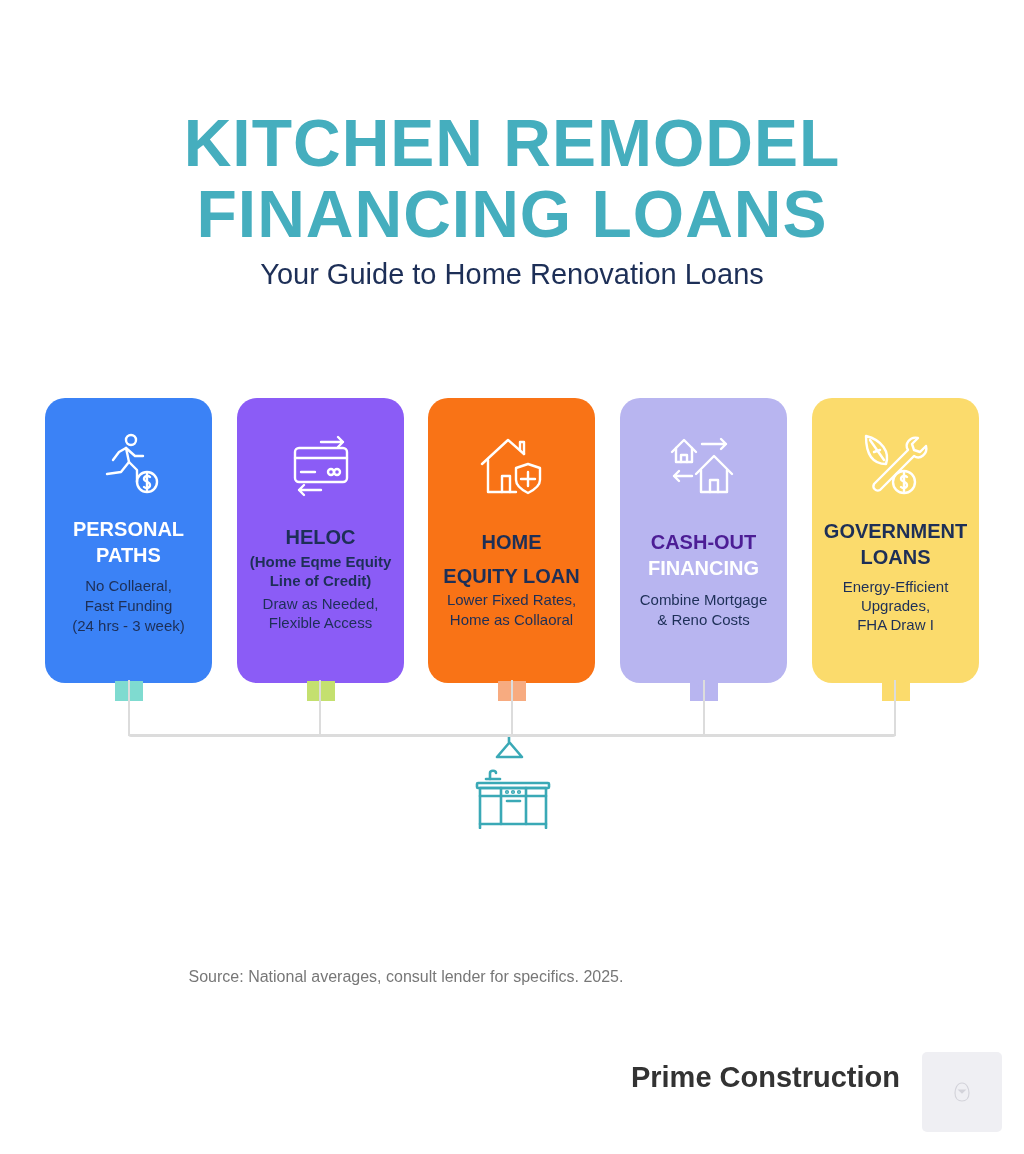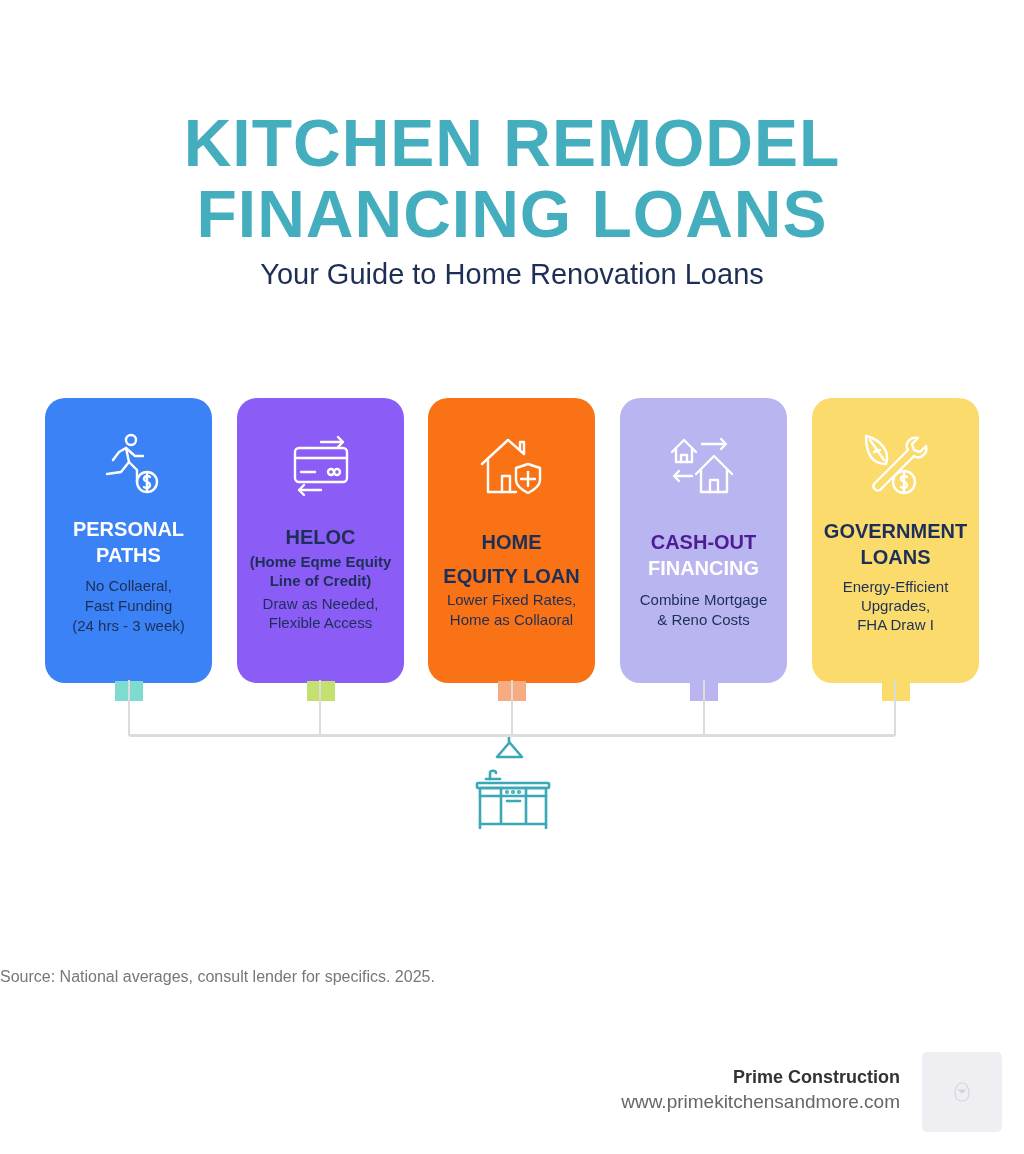--- a/index.html
+++ b/index.html
@@ -42,27 +42,27 @@
     .card .sub {
       position: absolute; left: 4px; right: 4px; font-size: 15px; line-height: 19px; color: #1d2f57; font-weight: bold;
     }
 
     .connector { position: absolute; top: 680px; width: 2px; height: 56px; background: #dcdcdc; }
     .connector-bar { position: absolute; top: 734px; left: 128px; width: 768px; height: 3px; background: #dcdcdc; border-radius: 0 0 3px 3px; }
 
     .kitchen { position: absolute; left: 470px; top: 737px; width: 86px; height: 92px; }
 
     .source {
-      position: absolute; top: 967px; left: 0; width: 812px; 
+      position: absolute; top: 967px; left: 0; width: 812px; text-align: center;
       color: #777777; font-size: 16px; line-height: 20px;
     }
     .brand {
       position: absolute; top: 1064px; right: 124px; text-align: right;
     }
-    .brand .name { color: #333333; font-weight: 700; font-size: 18px; line-height: 26px; }
+    .brand .name { color: #333333; font-weight: 700; font-size: 29px; line-height: 26px; }
     .brand .url { color: #666666; font-size: 19px; line-height: 24px; }
     .logo-box {
       position: absolute; left: 922px; top: 1052px; width: 80px; height: 80px;
       background: #efeff3; border-radius: 5px;
     }
     .logo-box svg { position: absolute; left: 28px; top: 28px; width: 24px; height: 24px; }
   </style>
 </head>
 <body>
 
@@ -190,21 +190,20 @@
     <circle cx="49" cy="55" r="0.8"></circle>
     <path d="M37 64 L50 64"></path>
     <path d="M10 87 L10 91 M76 87 L76 91"></path>
   </svg>
 </div>
 
 <div class="source">Source: National averages, consult lender for specifics. 2025.</div>
 
 <div class="brand">
   <div class="name">Prime Construction</div>
-  <div class="url">www.primekitchensandmore.com</div>
 </div>
 
 <div class="logo-box">
   <svg viewBox="0 0 24 24" fill="none" stroke="#d3d3da" stroke-width="1.2">
     <path d="M12 3 C7 3 5 9 5 13 C5 18 8 21 12 21 C16 21 19 18 19 13 C19 9 17 3 12 3 Z"></path>
     <path d="M9 10 L15 10 L12 13 Z" fill="#d3d3da"></path>
   </svg>
 </div>
 
 </body></html>

